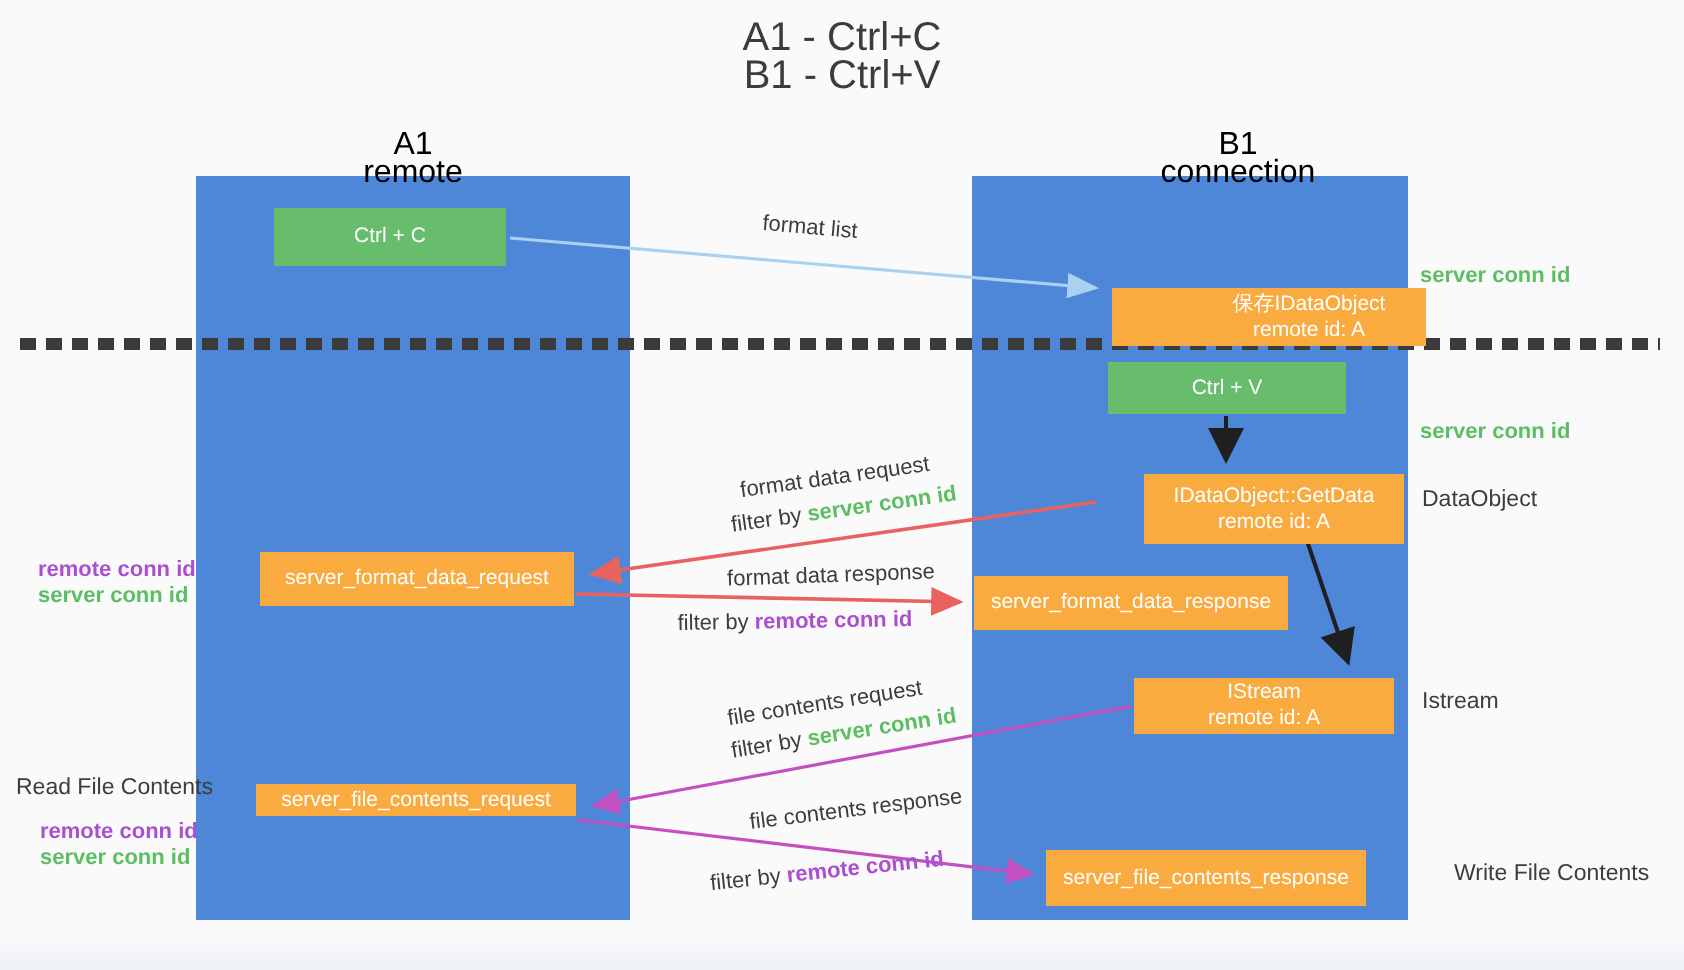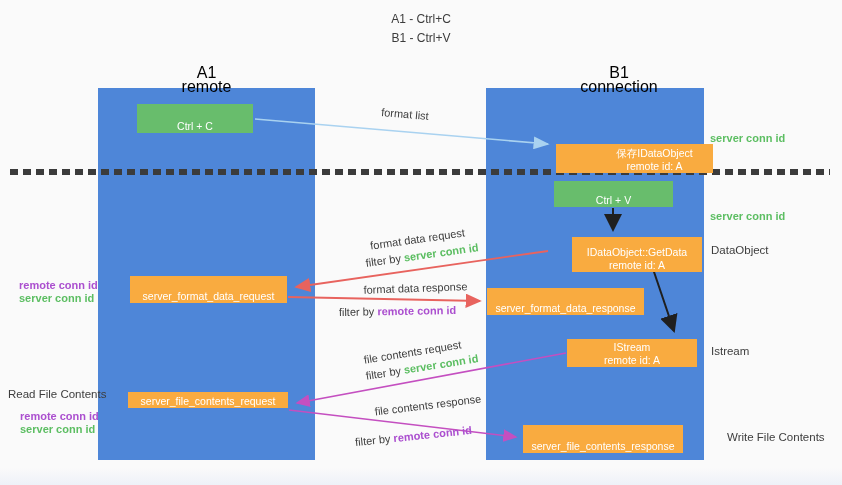--- a/index.html
+++ b/index.html
@@ -6,36 +6,36 @@
   body{
     width:842px;height:485px;
     background:linear-gradient(180deg,#fafafa 0,#fafafa 468px,#eef1f8 485px);
     font-family:"Liberation Sans", sans-serif;
     color:#3c3c3c;
     overflow:hidden;
   }
   .stage{position:relative;width:842px;height:485px;}
 
   .title{position:absolute;left:0;top:10px;width:842px;text-align:center;
-    font-size:12px;line-height:19px;color:#3c3c3c;z-index:6;}
+    font-size:20px;line-height:19px;color:#3c3c3c;z-index:6;}
 
   .col-header{position:absolute;top:56px;text-align:center;font-size:16px;line-height:14px;color:#000000;z-index:6;margin-top:10px;}
   .col-header.a{left:98px;width:217px;}
   .col-header.b{left:510px;width:218px;}
 
   .col{position:absolute;top:88px;height:372px;background:var(--column-blue,#4e86d8);z-index:1;}
   .col.a{left:98px;width:217px;}
   .col.b{left:486px;width:218px;}
 
   .divider{position:absolute;left:10px;top:169px;width:820px;height:6px;z-index:3;
     background:repeating-linear-gradient(90deg,#3b3b3b 0 8px,transparent 8px 13px);}
 
   svg.arrows{position:absolute;left:0;top:0;width:842px;height:485px;z-index:2;}
 
-  .box{position:absolute;display:flex;flex-direction:column;align-items:center;justify-content:flex-end;
+  .box{position:absolute;display:flex;flex-direction:column;align-items:center;justify-content:center;
     color:#fff;text-align:center;z-index:4;font-size:10.5px;line-height:13px;}
   .box.green{background:var(--box-green,#68bd6c);}
   .box.orange{background:var(--box-orange,#f9ab40);}
 
   .flabel{position:absolute;z-index:5;font-size:11px;color:#3d3d3d;text-align:center;white-space:nowrap;}
   .flabel .green{color:var(--text-green,#5cbe62);font-weight:bold;}
   .flabel .purple{color:var(--text-purple,#ab4fcf);font-weight:bold;}
 
   .side{position:absolute;z-index:5;font-size:11.5px;color:#3d3d3d;white-space:nowrap;}
   .side.green{color:var(--text-green,#5cbe62);font-weight:bold;font-size:11px;}

